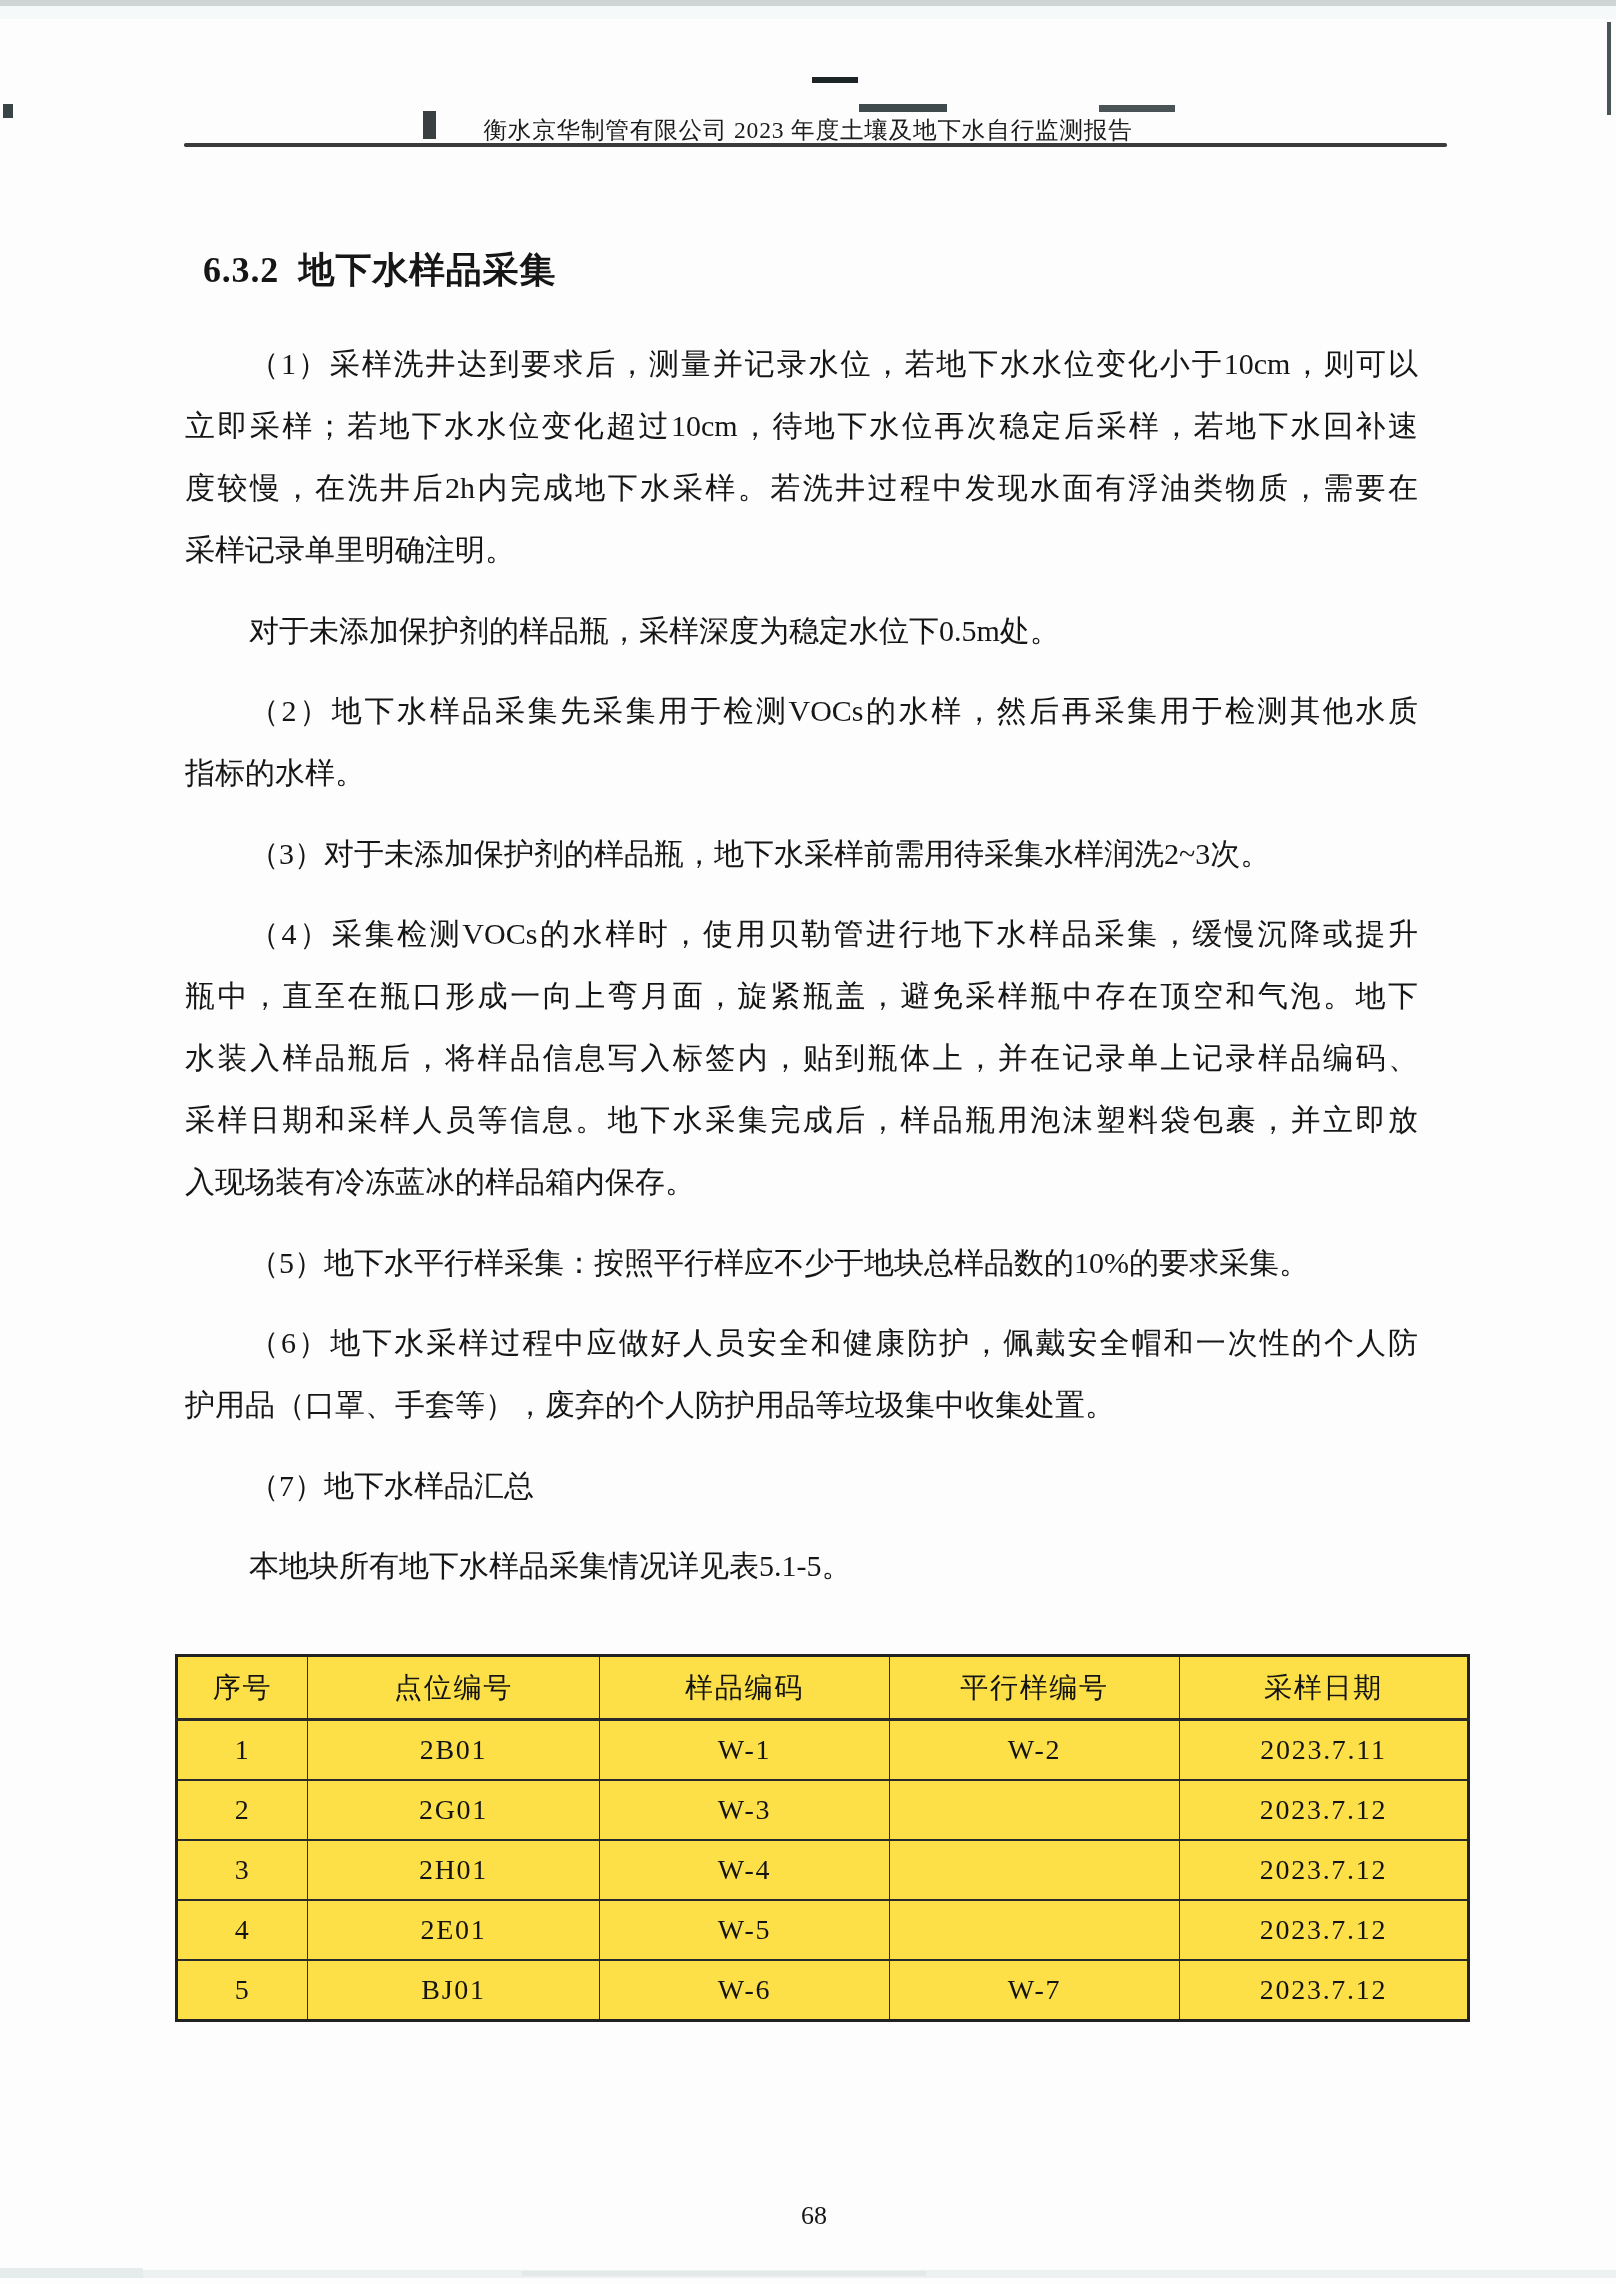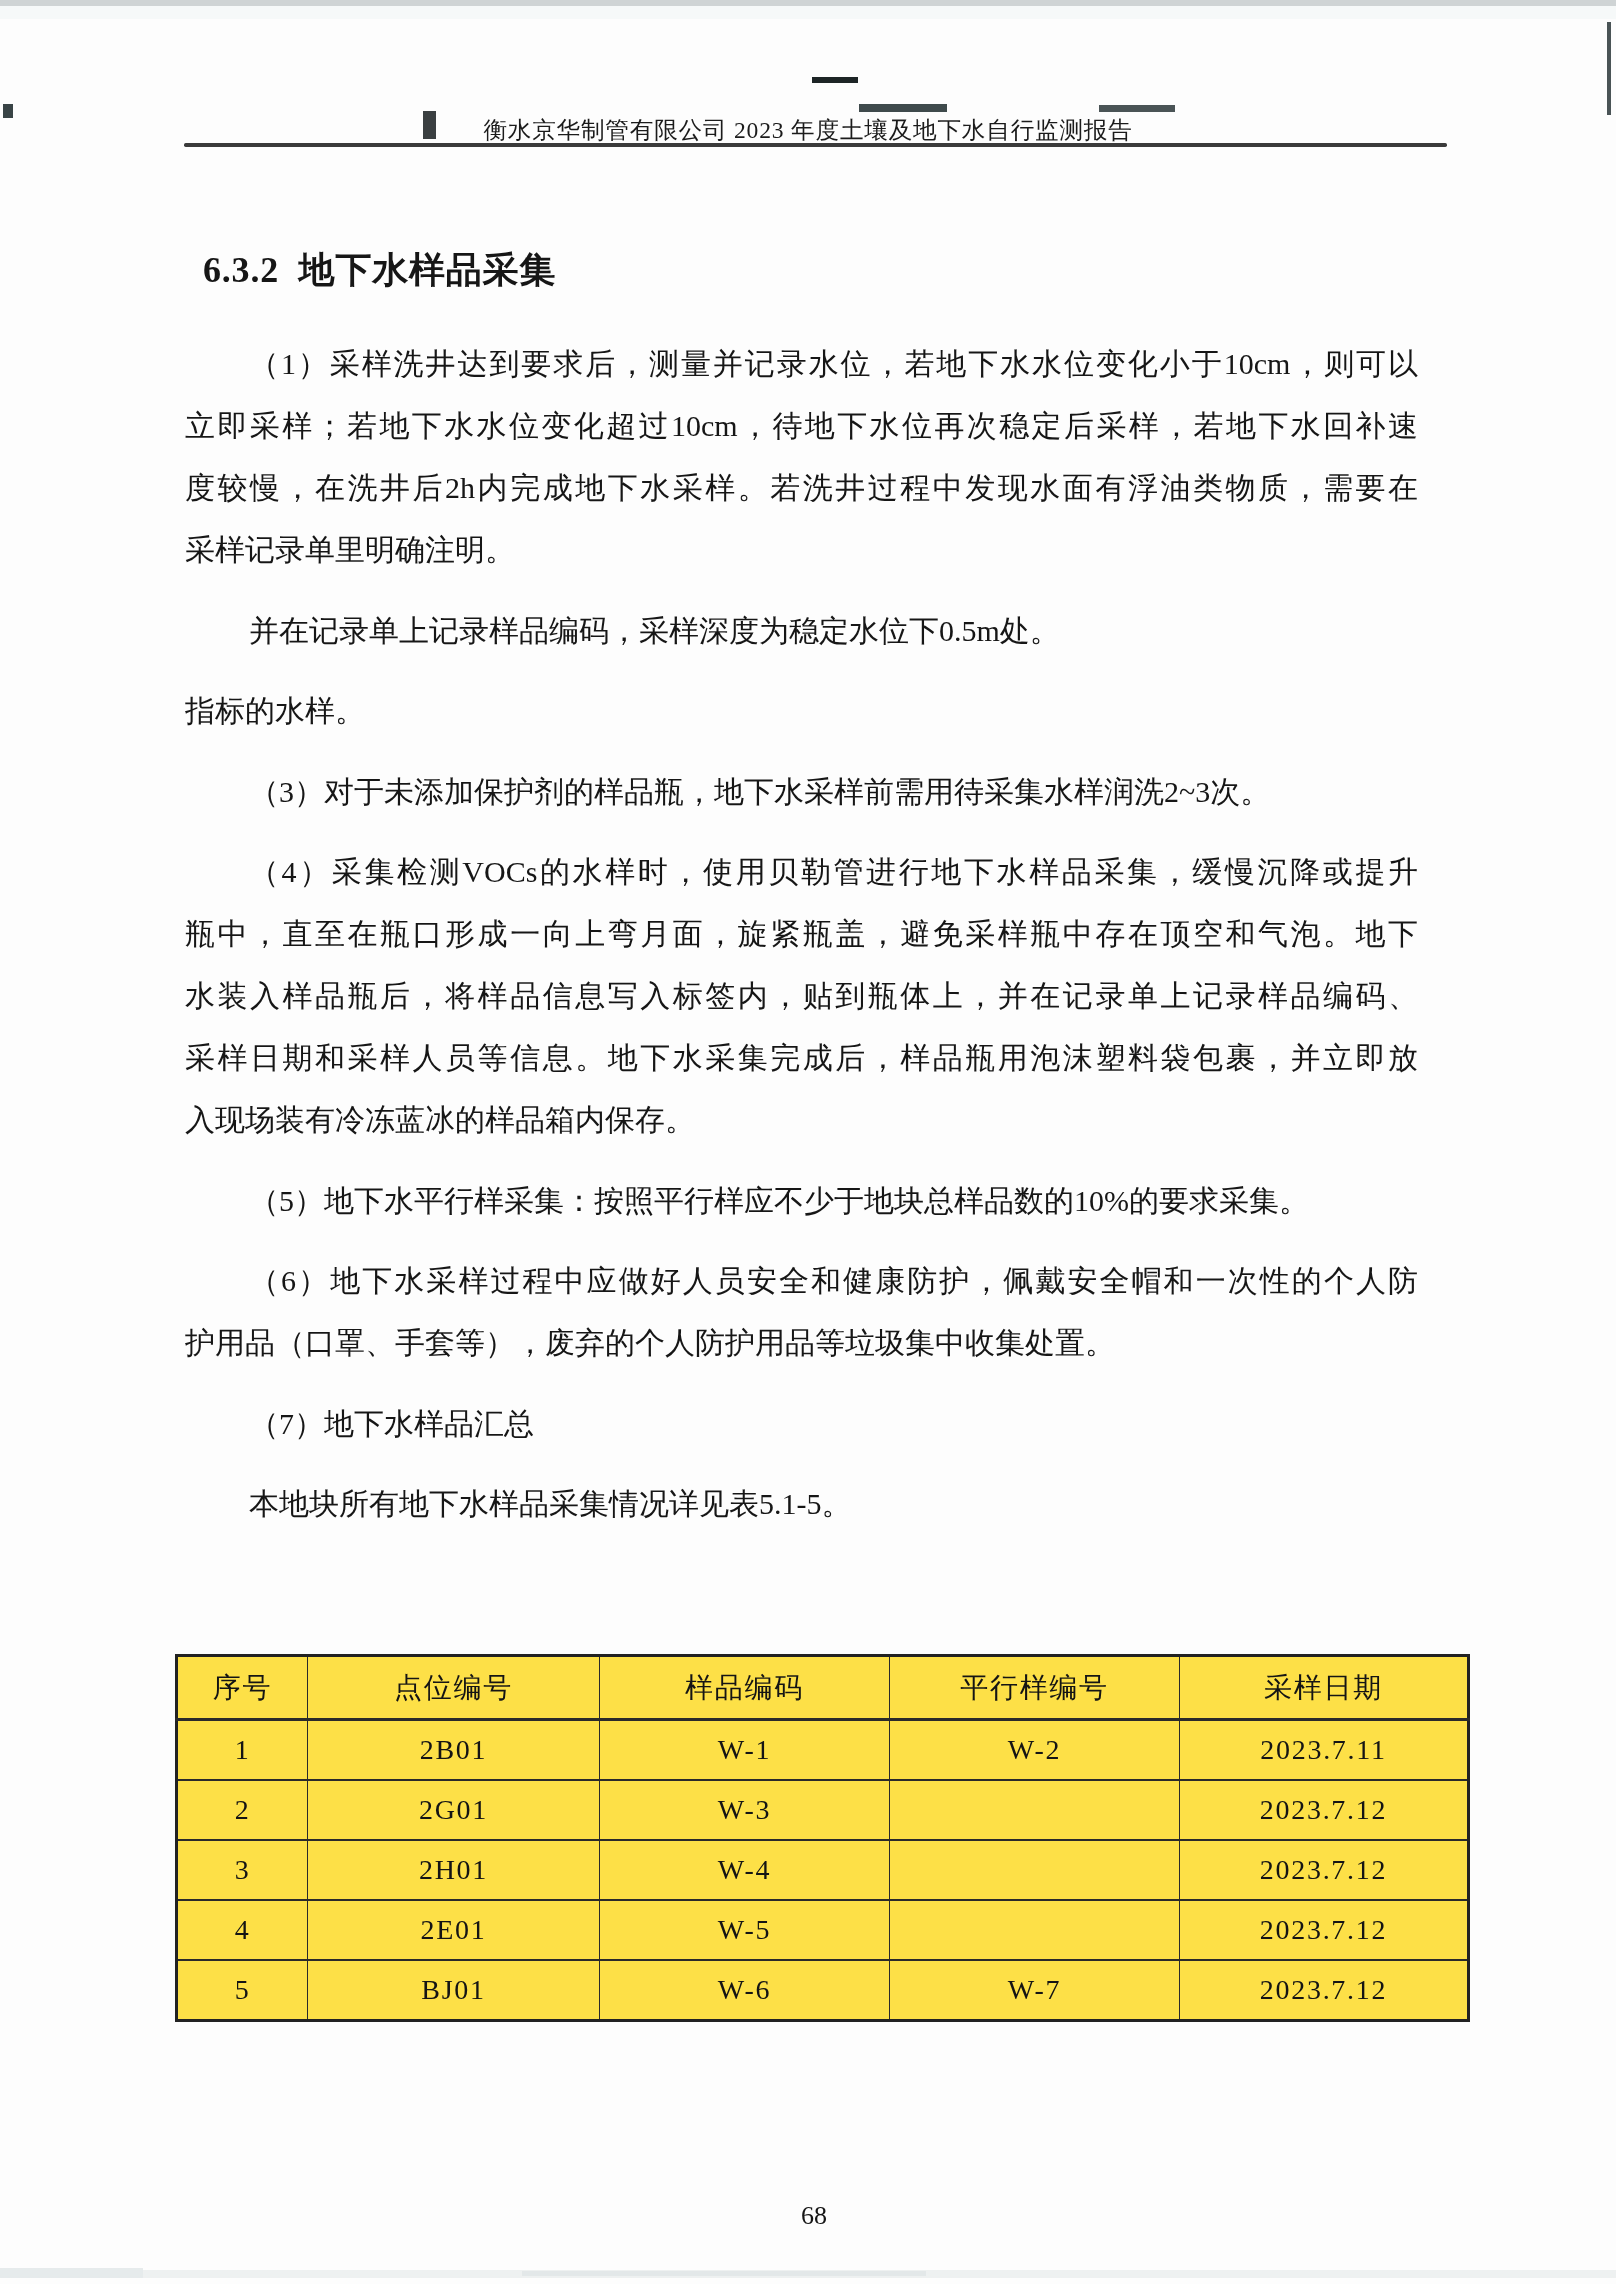--- a/index.html
+++ b/index.html
@@ -148,23 +148,24 @@
   <div class="section-heading">6.3.2  地下水样品采集</div>
 
   <div class="body-text">
       <div class="para">
         <div class="tline first just">（1）采样洗井达到要求后，测量并记录水位，若地下水水位变化小于10cm，则可以</div>
         <div class="tline just">立即采样；若地下水水位变化超过10cm，待地下水位再次稳定后采样，若地下水回补速</div>
         <div class="tline just">度较慢，在洗井后2h内完成地下水采样。若洗井过程中发现水面有浮油类物质，需要在</div>
         <div class="tline">采样记录单里明确注明。</div>
       </div>
       <div class="para">
-        <div class="tline first">并在记录单上记录样品编码，采样深度为稳定水位下0.5m处。</div>
-      </div>
-      <div class="para">
+        <div class="tline first">对于未添加保护剂的样品瓶，采样深度为稳定水位下0.5m处。</div>
+      </div>
+      <div class="para">
+        <div class="tline first just">（2）地下水样品采集先采集用于检测VOCs的水样，然后再采集用于检测其他水质</div>
         <div class="tline">指标的水样。</div>
       </div>
       <div class="para">
         <div class="tline first">（3）对于未添加保护剂的样品瓶，地下水采样前需用待采集水样润洗2~3次。</div>
       </div>
       <div class="para">
         <div class="tline first just">（4）采集检测VOCs的水样时，使用贝勒管进行地下水样品采集，缓慢沉降或提升</div>
         <div class="tline just">瓶中，直至在瓶口形成一向上弯月面，旋紧瓶盖，避免采样瓶中存在顶空和气泡。地下</div>
         <div class="tline just">水装入样品瓶后，将样品信息写入标签内，贴到瓶体上，并在记录单上记录样品编码、</div>
         <div class="tline just">采样日期和采样人员等信息。地下水采集完成后，样品瓶用泡沫塑料袋包裹，并立即放</div>

